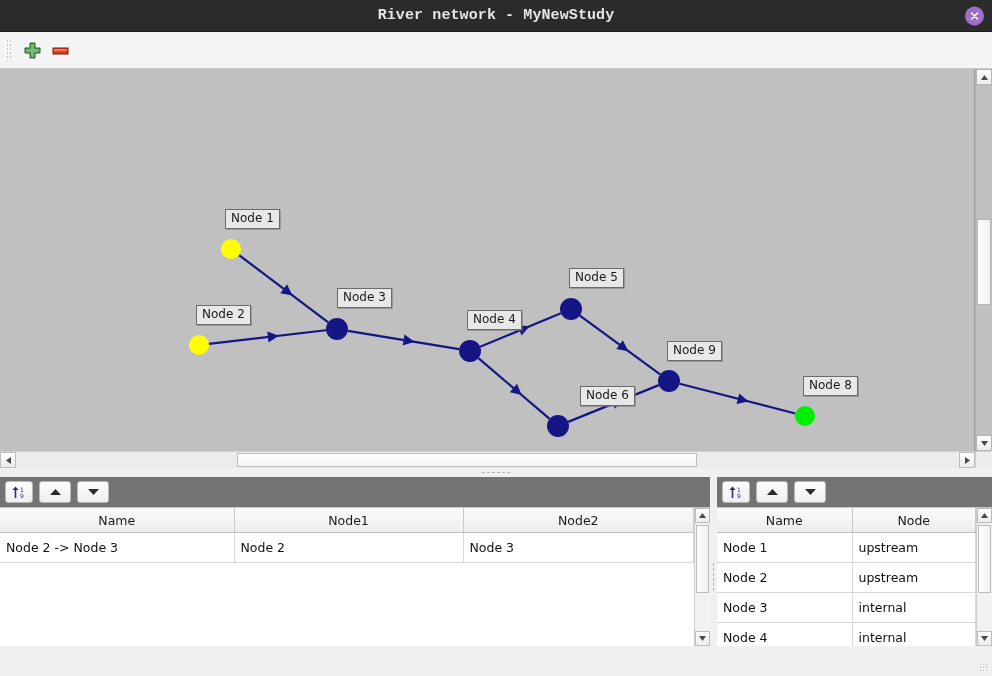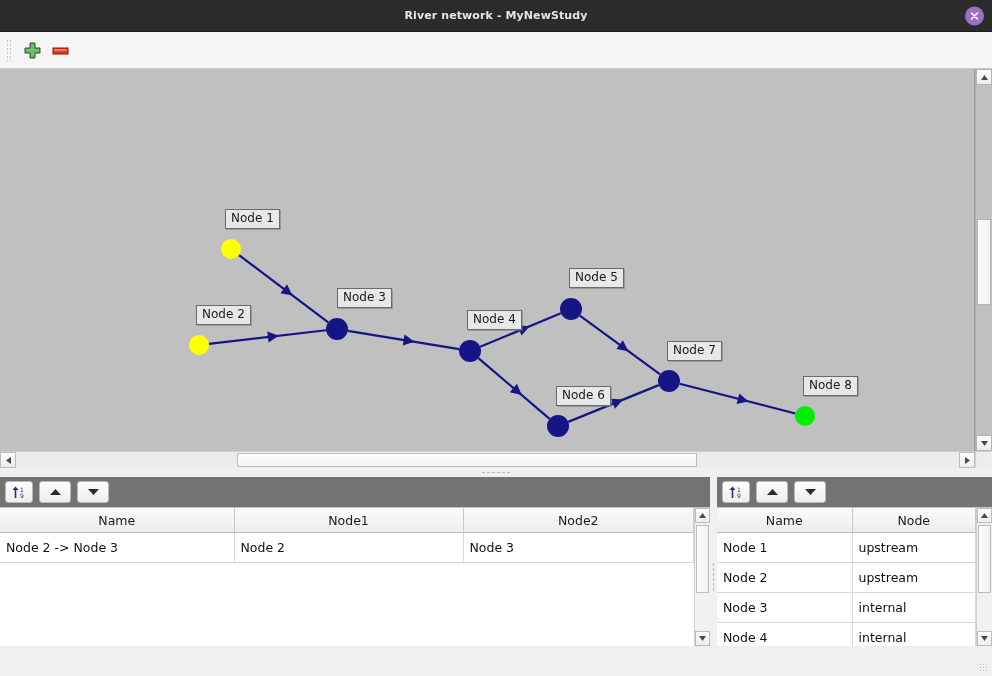--- a/index.html
+++ b/index.html
@@ -20,24 +20,25 @@
   .titlebar {
     position: relative;
     height: 31px;
     background: #2b2b2b;
     border-bottom: 1px solid #1c1c1c;
     display: flex; align-items: center; justify-content: center;
     flex: 0 0 auto;
   }
   .titlebar-text {
     color: #e6e6e6;
-    font-size: 11px;
+    font-size: 15px;
     font-weight: bold;
     letter-spacing: 0.1px;
     white-space: nowrap;
+    font-family: Liberation Mono, monospace;
   }
   .close-button {
     position: absolute;
     right: 8px; top: 50%;
     transform: translateY(-50%);
     width: 19px; height: 19px;
     border-radius: 50%;
     background: #9a6fc4;
     display: flex; align-items: center; justify-content: center;
     cursor: pointer;
@@ -335,22 +336,22 @@
             <circle cx="571" cy="240" r="11" fill="#151585"></circle>
             <circle cx="558" cy="357" r="11" fill="#151585"></circle>
             <circle cx="669" cy="312" r="11" fill="#151585"></circle>
             <circle cx="805" cy="347" r="10" fill="#00ee00"></circle>
           </svg>
       <div class="node-label" style="left: 225px; top: 140px;">Node 1</div>
           <div class="node-label" style="left: 196px; top: 236px;">Node 2</div>
           <div class="node-label" style="left: 337px; top: 219px;">Node 3</div>
           <div class="node-label" style="left: 467px; top: 241px;">Node 4</div>
           <div class="node-label" style="left: 569px; top: 199px;">Node 5</div>
-          <div class="node-label" style="left: 556px; top: 317px; text-align: center;">Node 6</div>
-          <div class="node-label" style="left: 667px; top: 272px;">Node 7</div>
+          <div class="node-label" style="left: 580px; top: 317px; text-align: center;">Node 6</div>
+          <div class="node-label" style="left: 667px; top: 272px;">Node 9</div>
           <div class="node-label" style="left: 803px; top: 307px;">Node 8</div>
         </div>
       <div class="vscroll">
         <div class="arrow-up">
           <svg width="7" height="5" viewBox="0 0 7 5">
               <path d="M3.5 0 L7 5 L0 5 Z" fill="#4a4a4a"></path>
             </svg>
         </div>
         <div class="thumb"></div>
         <div class="arrow-dn">

